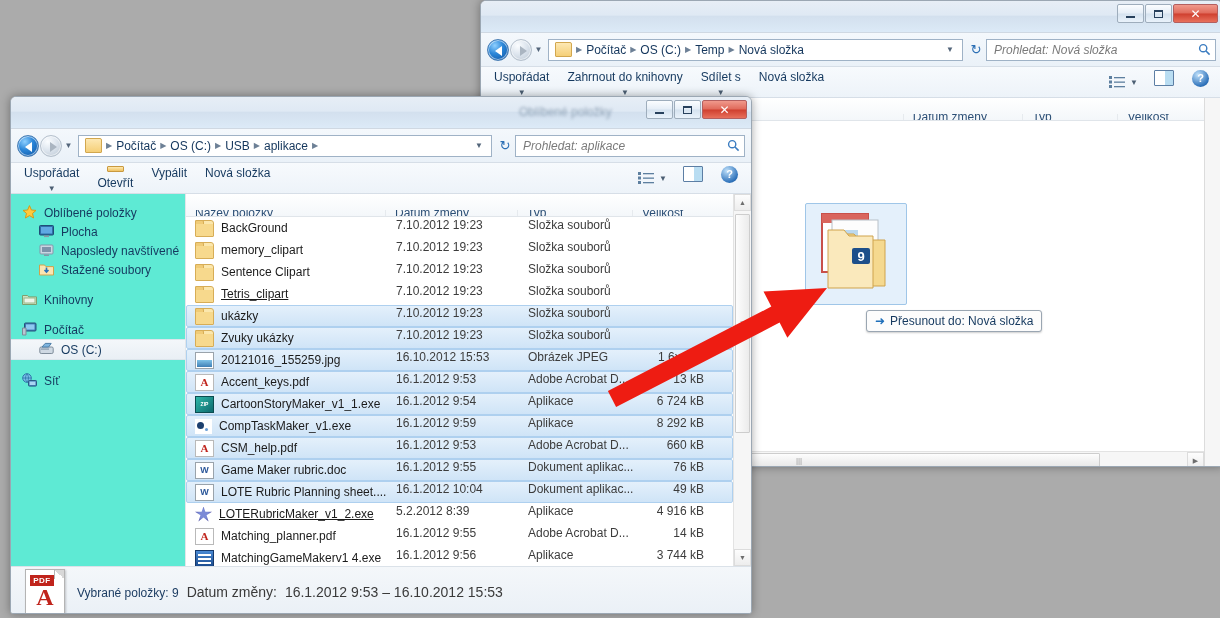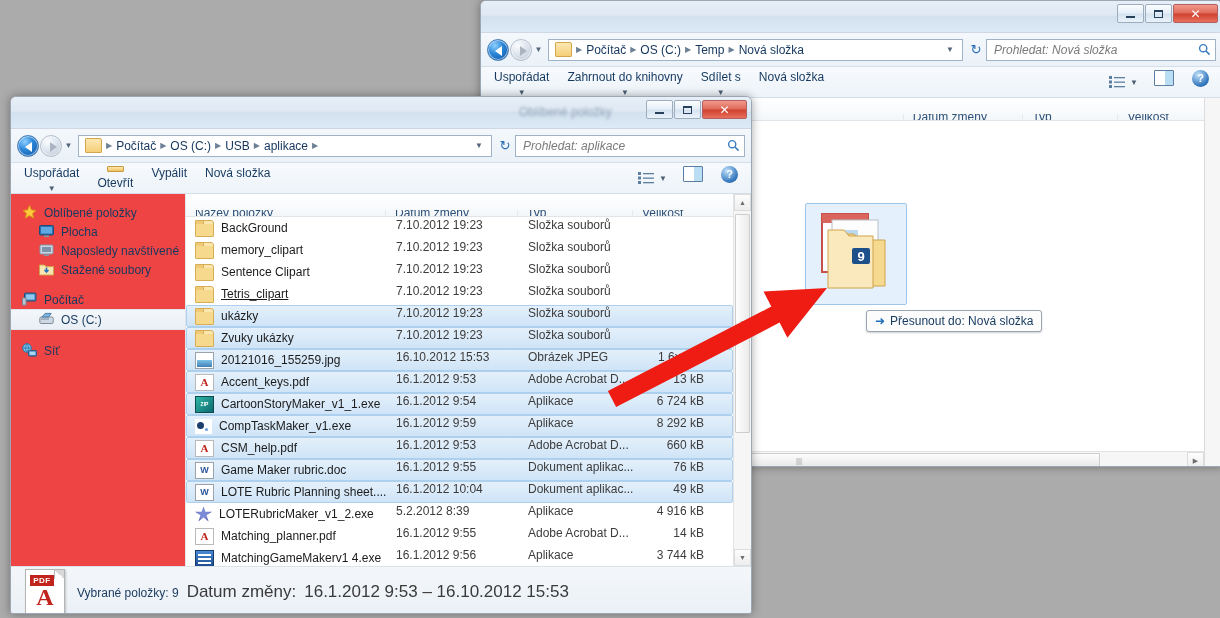--- a/index.html
+++ b/index.html
@@ -76,21 +76,21 @@
      border:1px solid #c9993f;border-radius:1px;}
   .tbview{display:flex;align-items:center;gap:5px;padding:0 7px;}
   .tbpane{width:20px;height:16px;border:1px solid #5c7ea4;border-radius:1px;
      background:linear-gradient(to right,#ffffff 0 55%,#b9ddf2 55% 100%);box-sizing:border-box;}
   .tbhelp{width:17px;height:17px;border-radius:50%;
      background:radial-gradient(circle at 35% 28%,#bfe0fa,#2f73bb 70%,#174b85);
      color:#fff;font-size:11px;font-weight:bold;text-align:center;line-height:17px;}
 
   
   .wbody{display:flex;background:#fff;}
-  .navpane{width:175px;background:#ef4444;border-right:1px solid #e2e6ea;
+  .navpane{width:175px;background:#5eead4;border-right:1px solid #e2e6ea;
      padding-top:9px;box-sizing:border-box;flex:none;}
   .npgroup{margin-bottom:11px;}
   .nprow{display:flex;align-items:center;height:19px;padding-left:11px;
      font-size:12px;color:#15395f;white-space:nowrap;overflow:hidden;}
   .nprow.child{padding-left:28px;}
   .nprow.sel{background:linear-gradient(to bottom,#f4f7fa,#e9eff5);
      border-top:1px solid #dde5ec;border-bottom:1px solid #dde5ec;}
   .npicon{width:16px;height:15px;margin-right:6px;flex:none;position:relative;}
 
   
@@ -165,21 +165,21 @@
   .statusicon{width:38px;height:44px;flex:none;position:relative;
      background:#fff;border:1px solid #b4b4b4;box-shadow:1px 1px 2px rgba(0,0,0,.2);}
   .statusicon .pdfbadge{position:absolute;left:4px;top:5px;width:24px;height:11px;
      background:#c0241c;color:#fff;font-size:8px;font-weight:bold;text-align:center;
      line-height:11px;letter-spacing:.5px;}
   .statusicon .pdfa{position:absolute;left:0;right:0;top:14px;text-align:center;
      color:#c0241c;font-size:24px;font-weight:bold;font-family:"Liberation Serif",serif;line-height:26px;}
   .statusicon .fold{position:absolute;right:0;top:0;width:9px;height:9px;
      background:linear-gradient(225deg,#d8d8d8 50%,transparent 50%);border-left:1px solid #b4b4b4;}
   .st-main{font-size:12px;color:#1d3d63;}
-  .st-sub{font-size:17px;color:#3a3a3a;}
+  .st-sub{font-size:14px;color:#3a3a3a;}
 
   
   .emptymsg{padding:15px 0 0 14px;font-size:12px;color:#3b3b3b;}
   .dragghost{position:absolute;width:100px;height:100px;
      background:rgba(205,228,247,.55);border:1px solid #9fc6e8;border-radius:2px;}
   .tooltip{position:absolute;height:20px;display:flex;align-items:center;gap:5px;
      padding:0 8px;background:#fcfcfc;border:1px solid #9aa6b2;border-radius:3px;
      font-size:12px;color:#15395f;white-space:nowrap;box-shadow:0 1px 2px rgba(0,0,0,.2);}
   .tt-arrow{color:#1f6fba;font-size:12px;font-weight:bold;}
 
@@ -427,20 +427,29 @@
             <span class="npicon"><svg width="15" height="14" viewBox="0 0 15 14">
                 <path d="M0.5 3 h5 l1.4 1.6 h7.6 v8.4 h-14 z" fill="#fae5b2" stroke="#cfa34c"></path>
                 <path d="M7.5 5.4 v4 M5.5 8 l2 2 2-2" stroke="#2a72b8" stroke-width="1.6" fill="none"></path>
               </svg></span>
             <span>Stažené soubory</span>
           </div>
         </div>
         <div class="npgroup">
           <div class="nprow">
             <span class="npicon"><svg width="15" height="14" viewBox="0 0 15 14">
+                <path d="M0.5 3.5 h5 l1.3 1.4 h7.7 v7.6 h-14 z" fill="#cfe3c5" stroke="#7fa06e"></path>
+                <rect x="2" y="6" width="11" height="5" fill="#eef6ea" stroke="#9ab88a"></rect>
+              </svg></span>
+            <span>Knihovny</span>
+          </div>
+        </div>
+        <div class="npgroup">
+          <div class="nprow">
+            <span class="npicon"><svg width="15" height="14" viewBox="0 0 15 14">
                 <rect x="2.5" y="1" width="11.5" height="8" rx="1" fill="#3b7ab5" stroke="#26527a"></rect>
                 <rect x="4" y="2.4" width="8.5" height="5.2" fill="#8fc9f0"></rect>
                 <path d="M0.5 6 h3.5 v7 h-3.5 z" fill="#b9c5d2" stroke="#7d8b99"></path>
               </svg></span>
             <span>Počítač</span>
           </div>
           <div class="nprow child sel">
             <span class="npicon"><svg width="15" height="14" viewBox="0 0 15 14">
                 <rect x="0.8" y="5" width="13.4" height="6.5" rx="1.4" fill="#cfd9e3" stroke="#7f8d9b"></rect>
                 <rect x="2" y="6.4" width="8" height="1.4" fill="#92a3b4"></rect>
@@ -584,21 +593,21 @@
           <div class="row sel">
             <div class="c-name" style="width: 200px;">
               <span class="fico ic-doc"></span>
               <span>LOTE Rubric Planning sheet....</span>
             </div>
             <div class="c-date" style="width: 132px;">16.1.2012 10:04</div>
             <div class="c-type" style="width: 115px;">Dokument aplikac...</div>
             <div class="c-size" style="width: 80px;">49 kB</div>
           </div>
           <div class="row">
-            <div class="c-name" style="width: 200px;">
+            <div class="c-name" style="width: 200px; text-decoration: underline;">
               <span class="fico ic-exe3"></span>
               <span>LOTERubricMaker_v1_2.exe</span>
             </div>
             <div class="c-date" style="width: 132px;">5.2.2012 8:39</div>
             <div class="c-type" style="width: 115px;">Aplikace</div>
             <div class="c-size" style="width: 80px;">4 916 kB</div>
           </div>
           <div class="row">
             <div class="c-name" style="width: 200px;">
               <span class="fico ic-pdf"></span>

